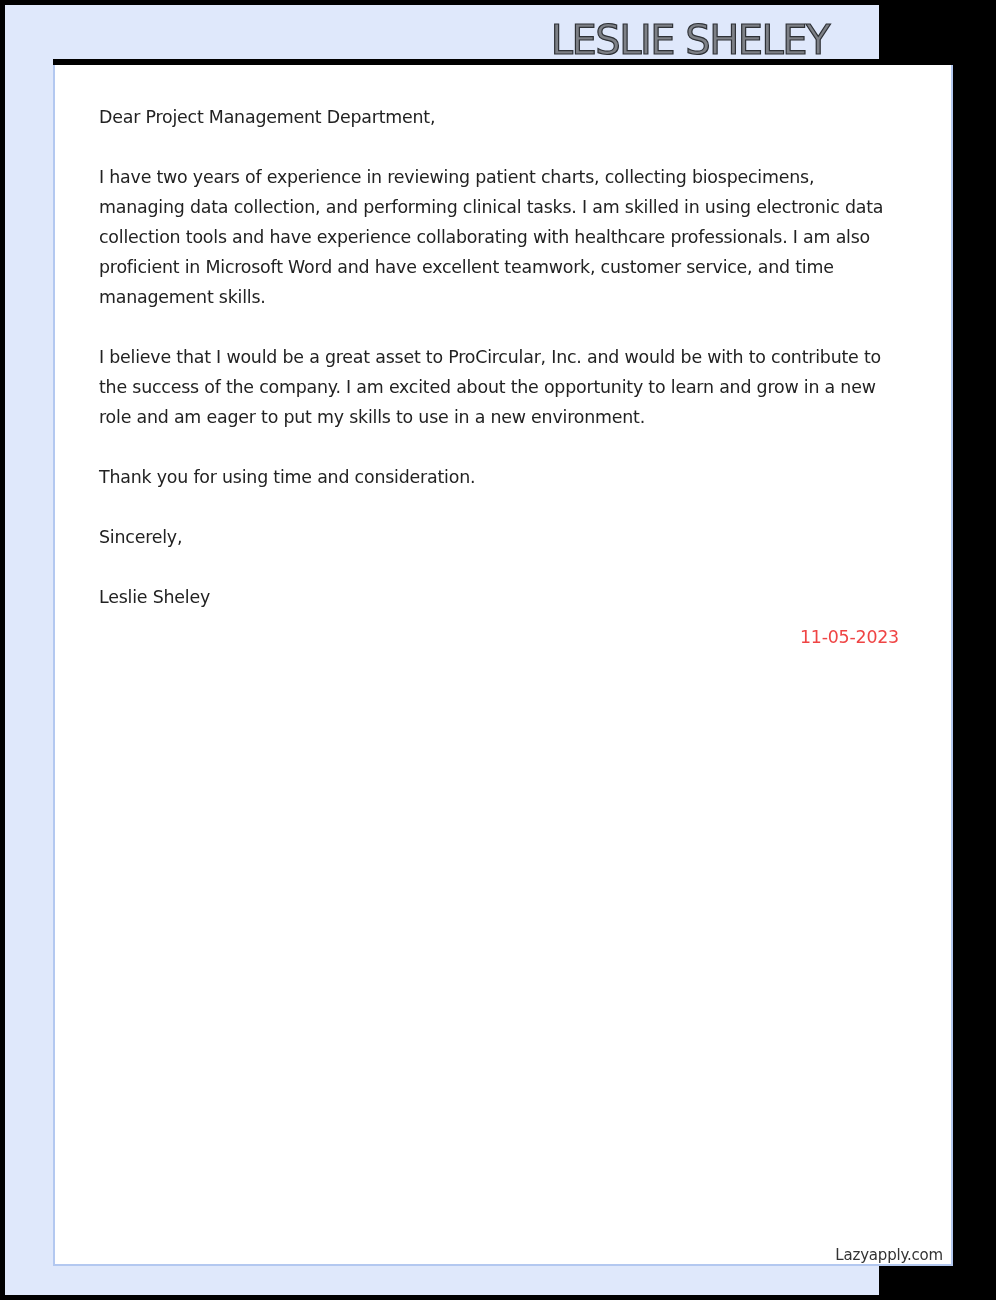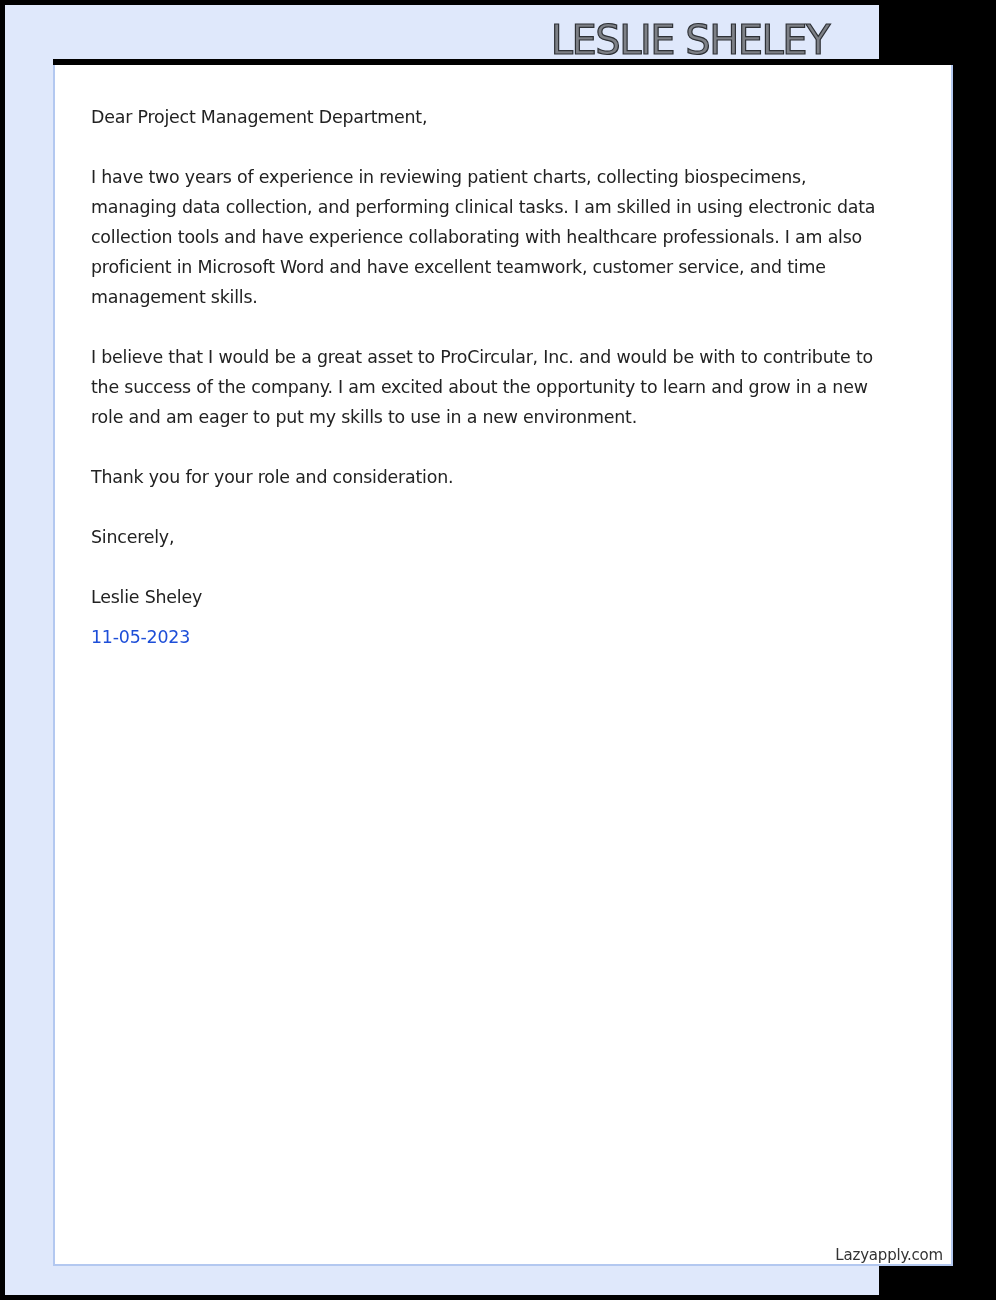--- a/index.html
+++ b/index.html
@@ -48,38 +48,39 @@
       top: 60px;
       width: 896px;
       height: 1199px;
       background: #fff;
       border-left: 2px solid #b3c8f0;
       border-right: 2px solid #b3c8f0;
       border-bottom: 2px solid #b3c8f0;
     }
     .body-text {
       position: absolute;
-      left: 36px;
+      left: 44px;
       top: 37px;
       width: 800px;
       font-family: "DejaVu Sans", sans-serif;
       font-size: 17.4px;
       line-height: 30px;
       color: #222;
       letter-spacing: -0.2px;
     }
     .body-text p {
       margin: 0 0 30px 0;
     }
     .body-text p.signature {
       margin: 0 0 10px 0;
     }
     .date {
-      color: #1d4ed8;
+      color: #ef4444;
       margin: 0;
+      text-align: right;
     }
     .footer-brand {
       position: absolute;
       right: 8px;
       bottom: 0px;
       font-family: "DejaVu Sans", sans-serif;
       font-size: 15px;
       color: #333;
       letter-spacing: -0.2px;
     }
@@ -89,20 +90,20 @@
 
 <div class="frame">
   <div class="name">LESLIE SHELEY</div>
   <div class="top-bar"></div>
 
   <div class="paper">
     <div class="body-text">
       <p>Dear Project Management Department,</p>
       <p>I have two years of experience in reviewing patient charts, collecting biospecimens, managing data collection, and performing clinical tasks. I am skilled in using electronic data collection tools and have experience collaborating with healthcare professionals. I am also proficient in Microsoft Word and have excellent teamwork, customer service, and time management skills.</p>
       <p>I believe that I would be a great asset to ProCircular, Inc. and would be with to contribute to the success of the company. I am excited about the opportunity to learn and grow in a new role and am eager to put my skills to use in a new environment.</p>
-      <p>Thank you for your role and consideration.</p>
+      <p>Thank you for using time and consideration.</p>
       <p>Sincerely,</p>
       <p class="signature">Leslie Sheley</p>
       <p class="date">11-05-2023</p>
     </div>
     <div class="footer-brand">Lazyapply.com</div>
   </div>
 </div>
 
 </body></html>

